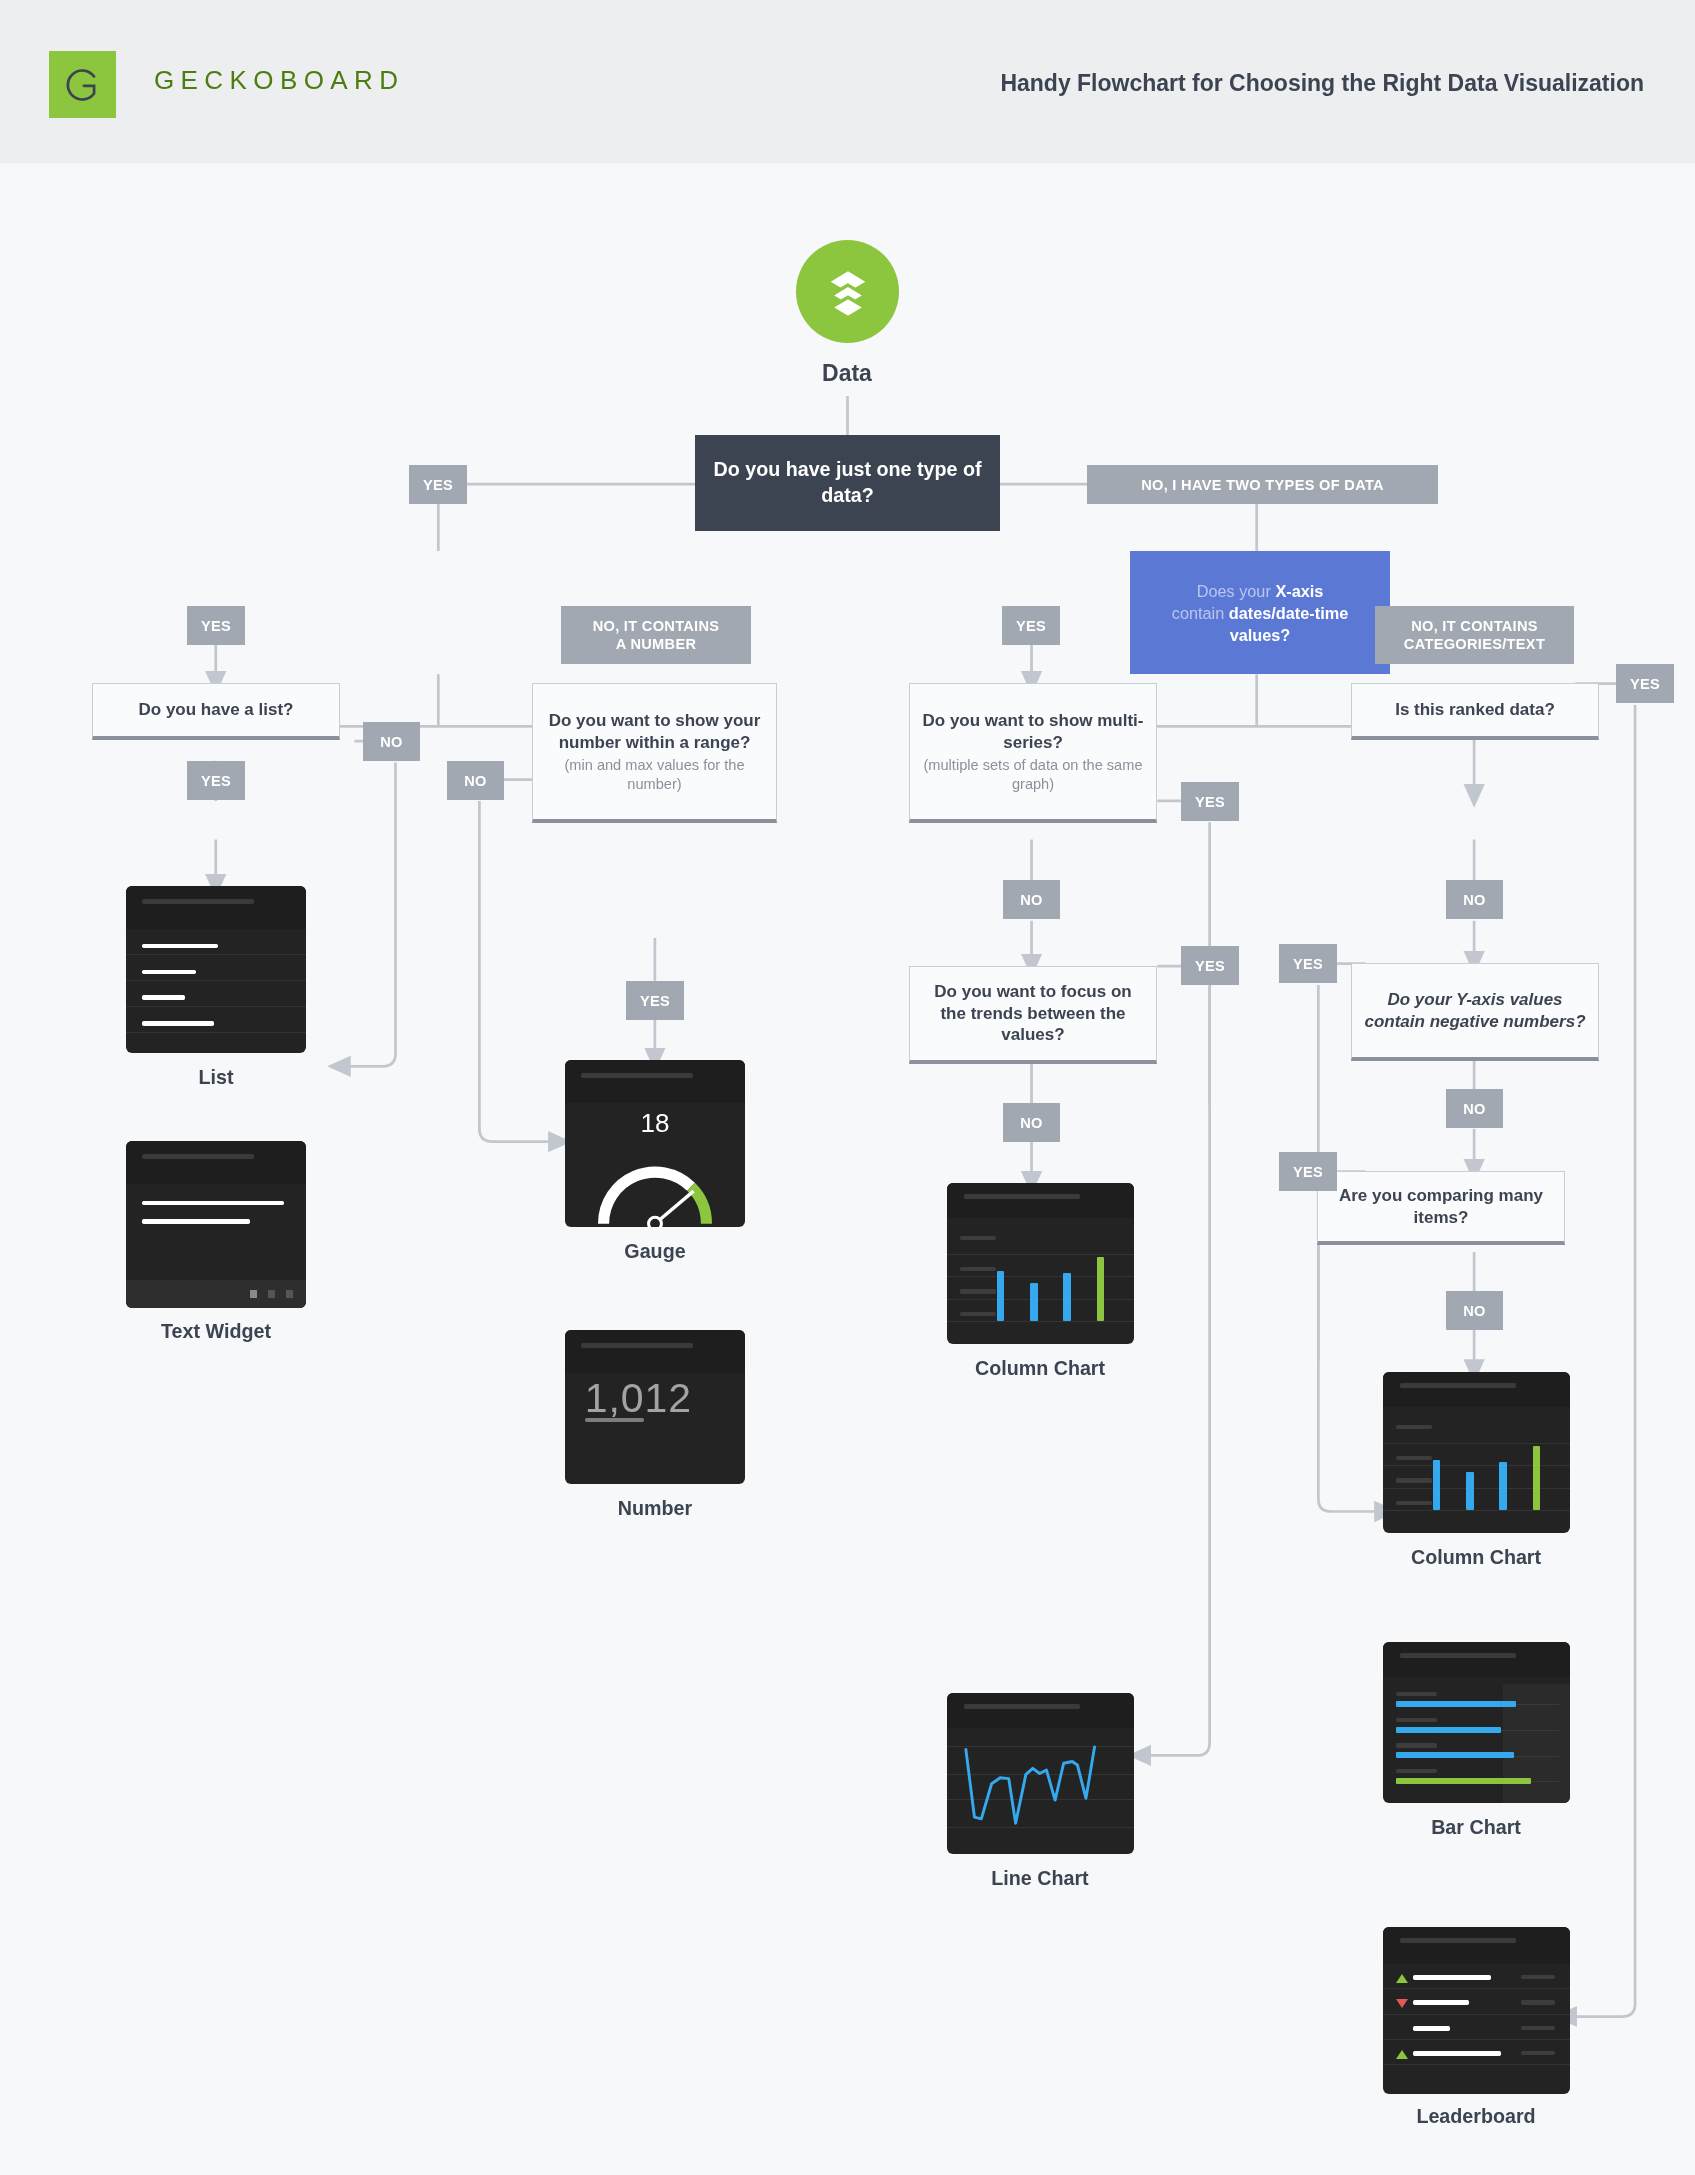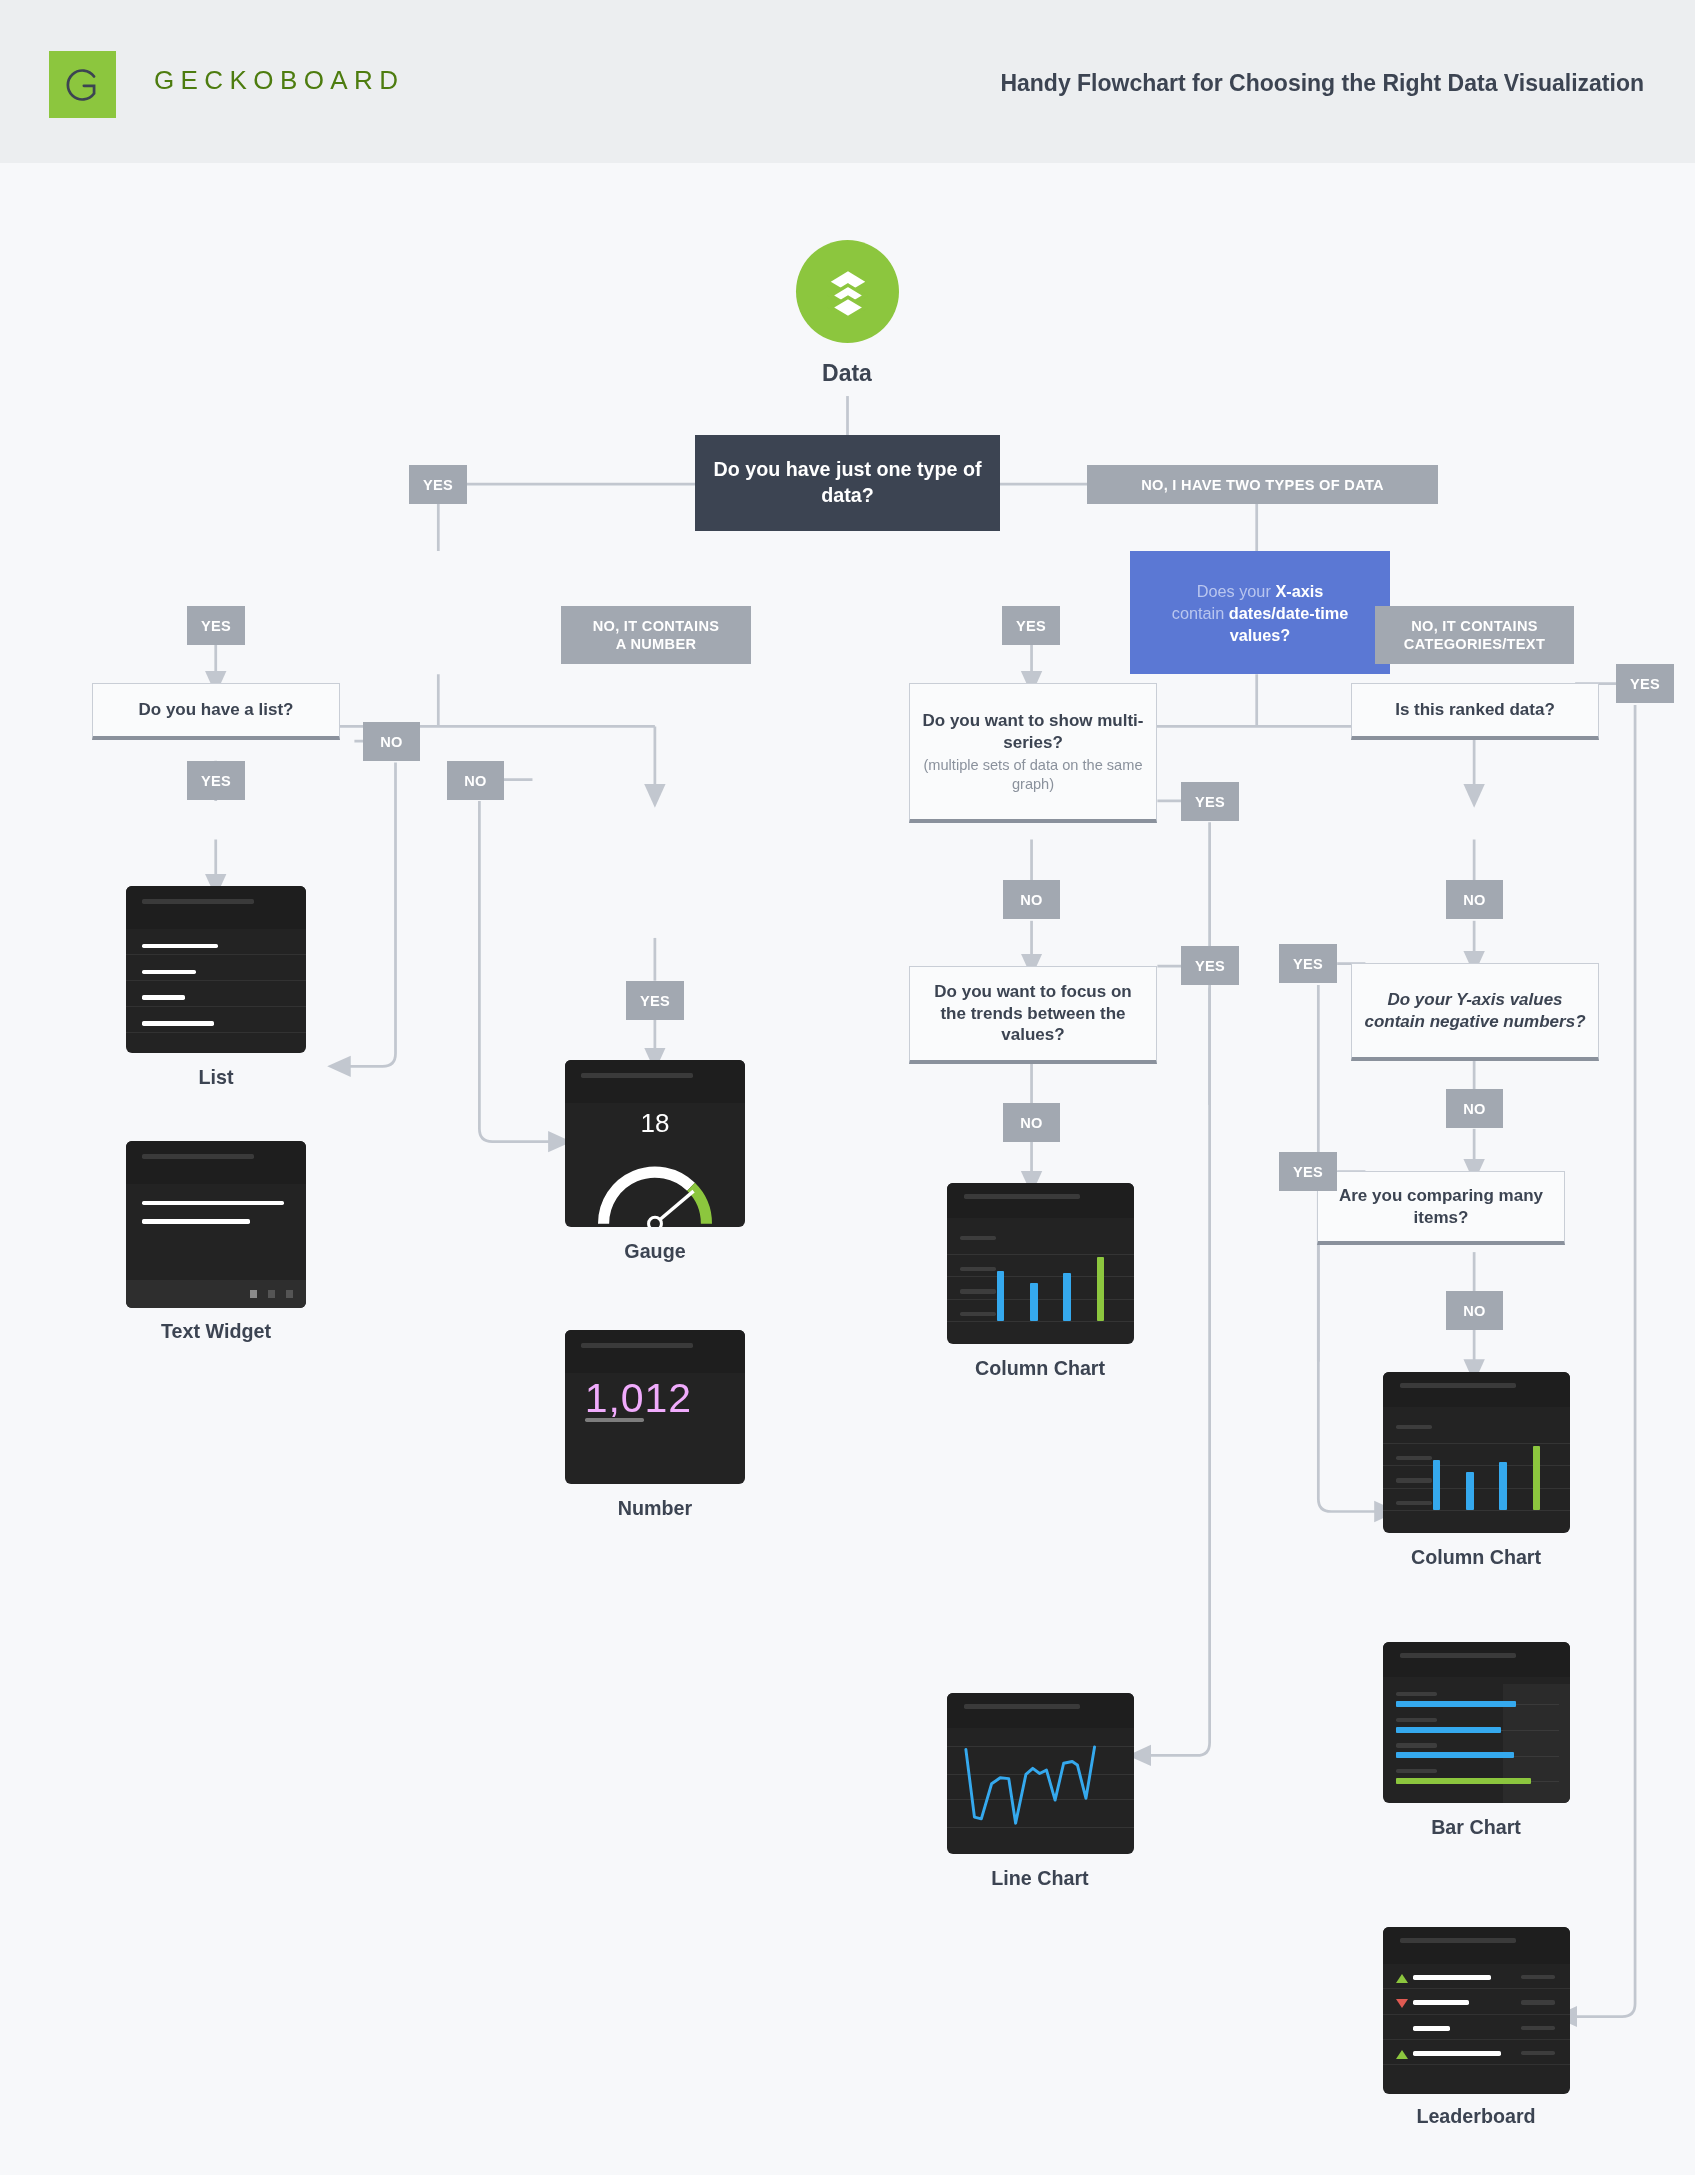--- a/index.html
+++ b/index.html
@@ -109,21 +109,21 @@
 
   
   .tw-line{ position:absolute; height:4.3px; background:#fff; border-radius:1.7px; }
   .tw-foot{ position:absolute; left:0; bottom:0; width:100%; height:17%; background:#2e2e2e; }
   .tw-dot{ position:absolute; width:7.7px; height:7.7px; background:#555; }
   .tw-dot.on{ background:#8b8b8b; }
 
   
   .num-val{
     position:absolute; left:11%; top:29%;
-    font-size:41px; color:#f0abfc; font-weight:400; letter-spacing:0.9px;
+    font-size:41px; color:#a3a3a3; font-weight:400; letter-spacing:0.9px;
   }
   .num-rule{ position:absolute; left:11%; top:57%; width:33%; height:4.3px; background:#7d7d7d; border-radius:1.7px; }
 
   
   .grid-line{ position:absolute; left:0; width:100%; height:0.9px; background:#343434; }
   .axis-label{ position:absolute; left:7%; height:4.3px; width:19%; background:#3d3d3d; border-radius:1.7px; }
   .col-bar{ position:absolute; bottom:0; width:7.7px; border-radius:0.9px; }
 
   
   .bc-right{ position:absolute; right:0; top:26%; bottom:0; width:36%; background:#2b2b2b; }
@@ -275,20 +275,24 @@
   </div>
   <div class="chip multi" style="left:1375px; top:443px; width:199px; height:58px;">
     <span>NO, IT CONTAINS</span>
     <span>CATEGORIES/TEXT</span>
   </div>
 
   <div class="node q-box" style="left:92px; top:520px; width:248px; height:57px;">
     <div class="q-main">Do you have a list?</div>
   </div>
 
+  <div class="node q-box" style="left:532px; top:520px; width:245px; height:140px;">
+    <div class="q-main">Do you want to show your number within a range?</div>
+    <div class="q-sub">(min and max values for the number)</div>
+  </div>
 
   <div class="node q-box" style="left:909px; top:803px; width:248px; height:98px;">
     <div class="q-main">Do you want to focus on the trends between the values?</div>
   </div>
 
   <div class="node q-box" style="left:909px; top:520px; width:248px; height:140px;">
     <div class="q-main">Do you want to show multi-series?</div>
     <div class="q-sub">(multiple sets of data on the same graph)</div>
   </div>
 

